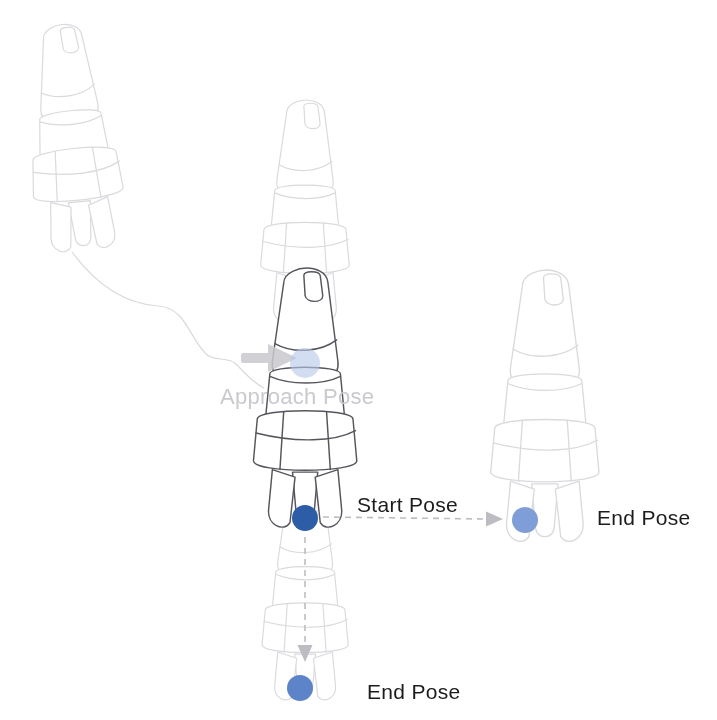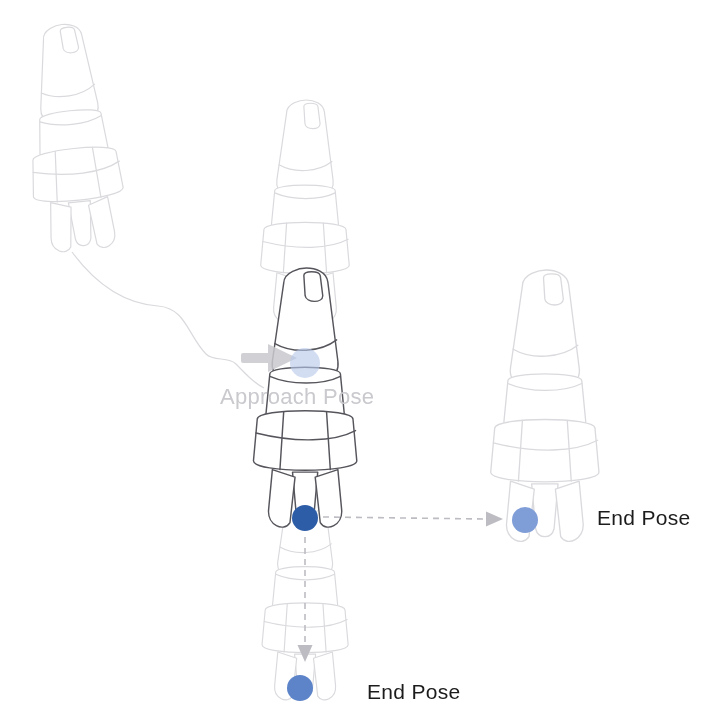--- a/index.html
+++ b/index.html
@@ -78,16 +78,17 @@
       <path class="arrowhead" d="M297.5,645 L305,662 L312.5,645 Z"></path>
     </g>
 
     <circle class="dot-approach" cx="305" cy="363" r="15"></circle>
     <circle class="dot-start" cx="305" cy="518" r="13"></circle>
     <circle class="dot-end-right" cx="525" cy="520" r="13"></circle>
     <circle class="dot-end-bottom" cx="300" cy="688" r="13"></circle>
   </svg>
 
   <div class="label muted" style="left:220px;top:384px;">Approach Pose</div>
+  <div class="label dark" style="left:357px;top:493px;">Start Pose</div>
   <div class="label dark" style="left:597px;top:506px;">End Pose</div>
   <div class="label dark" style="left:367px;top:680px;">End Pose</div>
 
 </div>
 
 </body></html>

